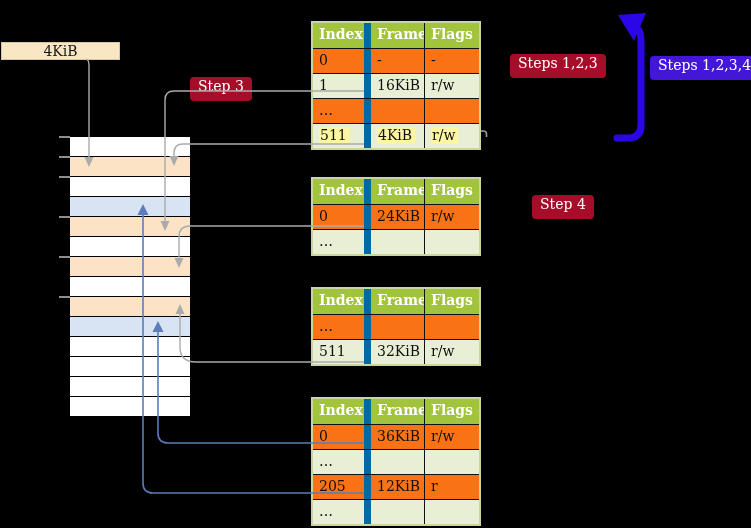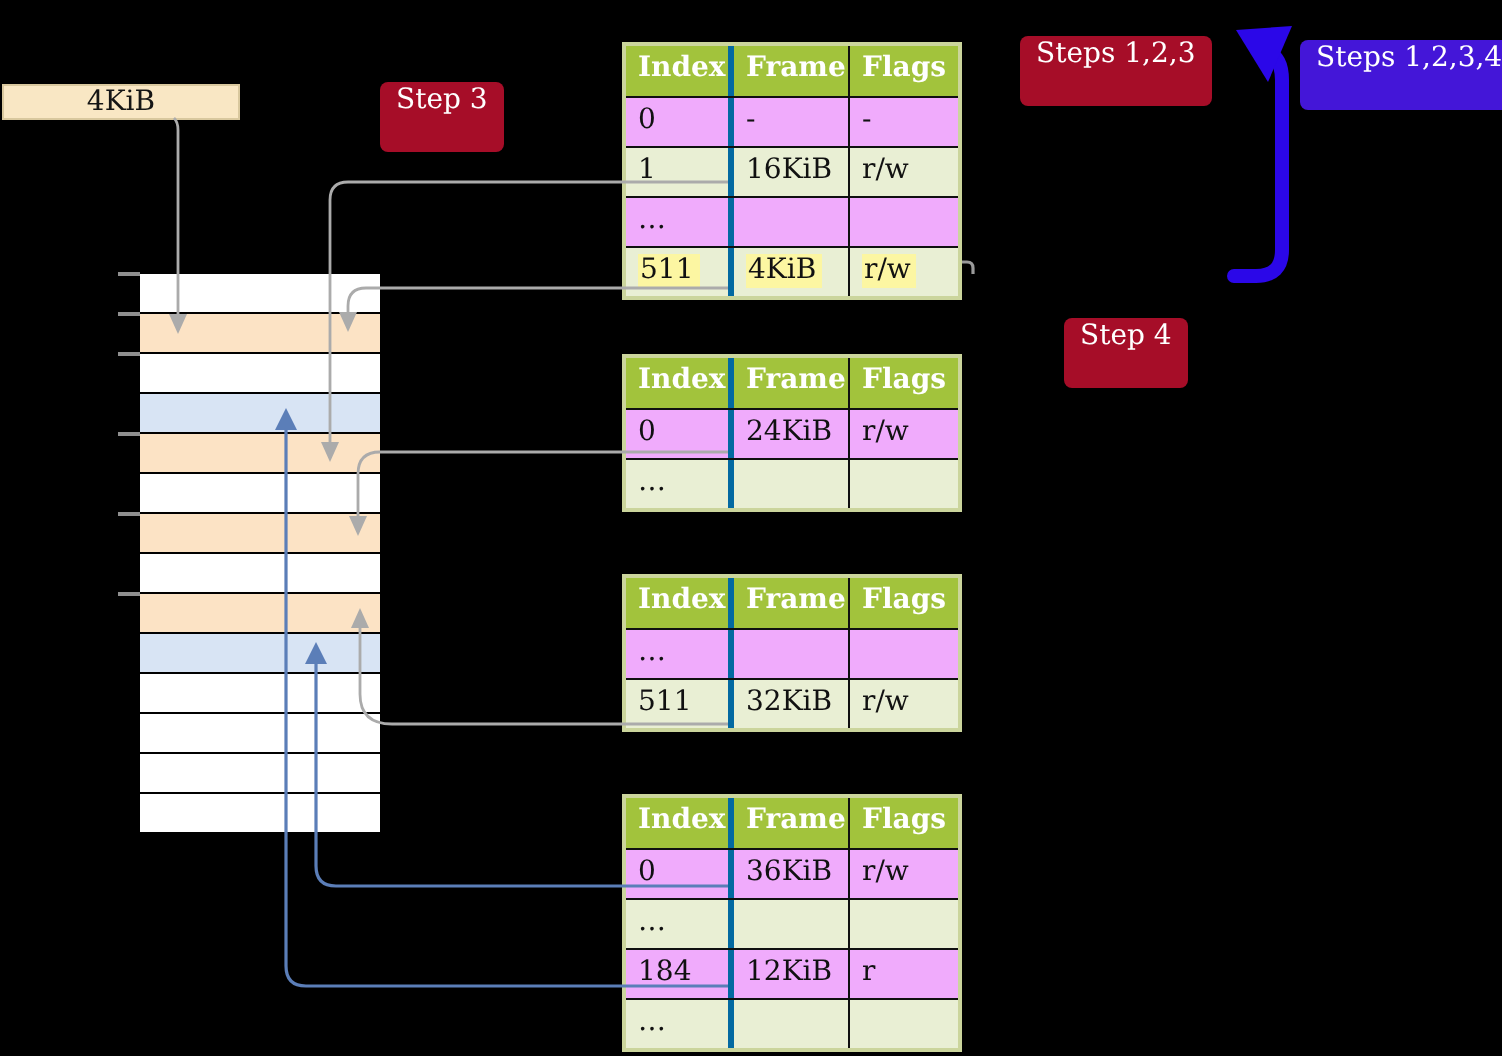--- a/index.html
+++ b/index.html
@@ -5,47 +5,47 @@
   html,body{margin:0;padding:0;background:#000;}
   #stage{position:relative;width:751px;height:528px;background:#000;overflow:hidden;
          font-family:"DejaVu Serif","Liberation Serif",serif;}
 
   
   .mem-label{position:absolute;left:1px;top:42px;width:117px;height:16px;
              background:#F9E7C4;border:1px solid #D9C89E;color:#151515;
              font-size:14px;line-height:16px;text-align:center;}
 
   
-  .badge{position:absolute;height:35px;line-height:19px;padding:0 8px;
-         border-radius:4px;color:#fff;font-size:14px;white-space:nowrap;}
+  .badge{position:absolute;height:24px;line-height:19px;padding:0 8px;
+         border-radius:4px;color:#fff;font-size:14px;white-space:nowrap;margin-top:36px;}
   .badge.red{background:#A60D28;}
   .badge.blue{background:#4416D8;}
   #step0{left:190px;top:41px;}
   #steps123{left:510px;top:18px;}
   #step4{left:532px;top:159px;}
   #steps1234{left:650px;top:20px;}
 
   
   .memcol{position:absolute;left:70px;top:137px;width:120px;}
   .mem-row{height:19px;border-bottom:1px solid #000;}
   .mem-row.white{background:#FFFFFF;}
   .mem-row.orange{background:#FCE3C5;}
   .mem-row.blue{background:#D8E4F4;}
   .tick{position:absolute;left:59px;width:11px;height:2px;background:#8F8F8F;}
 
   
   .ptable{position:absolute;left:311px;width:166px;border:2px solid #CBD59C;
-          background:#f0abfc;font-size:14px;color:#111;}
+          background:#f97316;font-size:14px;color:#111;}
   .prow{display:flex;height:25px;box-sizing:border-box;}
   .prow + .prow{border-top:1px solid #101010;}
   .phead{background:#A2C33C;color:#fff;font-weight:bold;}
   .shade{background:#E9EFD4;}
   .cell{box-sizing:border-box;padding:3px 0 0 6px;overflow:hidden;white-space:nowrap;}
   .ci{width:51px;}
-  .cf{width:60px;border-left:3px solid #0369a1;}
+  .cf{width:60px;border-left:7px solid #0369a1;}
   .cg{flex:1;border-left:1px solid #101010;}
   .hl{background:#FCF6A2;padding:0 3px 1px 1px;}
   #table1{top:21px;} #table2{top:177px;} #table3{top:287px;} #table4{top:397px;}
 
   svg.overlay{position:absolute;left:0;top:0;pointer-events:none;}
 </style>
 </head>
 <body>
 
 <div id="stage">
@@ -156,21 +156,21 @@
       <div class="cell ci">0</div>
       <div class="cell cf">36KiB</div>
       <div class="cell cg">r/w</div>
     </div>
     <div class="prow shade">
       <div class="cell ci">…</div>
       <div class="cell cf"></div>
       <div class="cell cg"></div>
     </div>
     <div class="prow">
-      <div class="cell ci">184</div>
+      <div class="cell ci">205</div>
       <div class="cell cf">12KiB</div>
       <div class="cell cg">r</div>
     </div>
     <div class="prow shade">
       <div class="cell ci">…</div>
       <div class="cell cf"></div>
       <div class="cell cg"></div>
     </div>
   </div>
 

